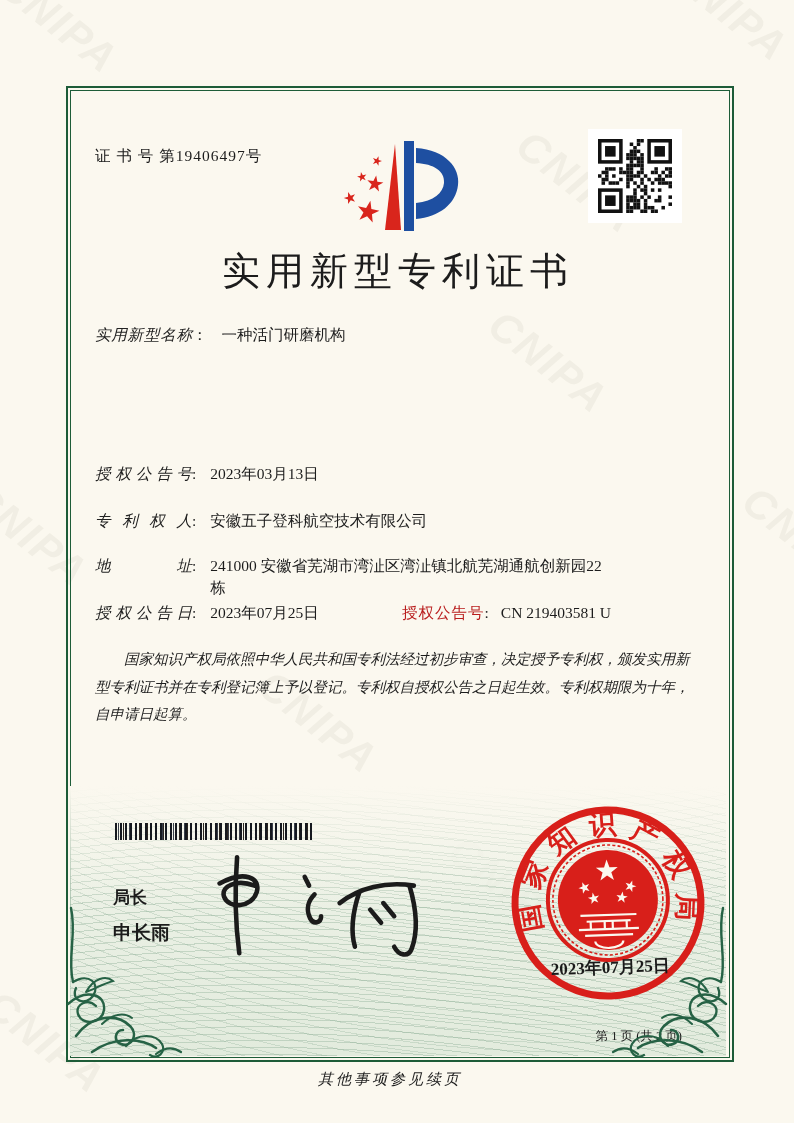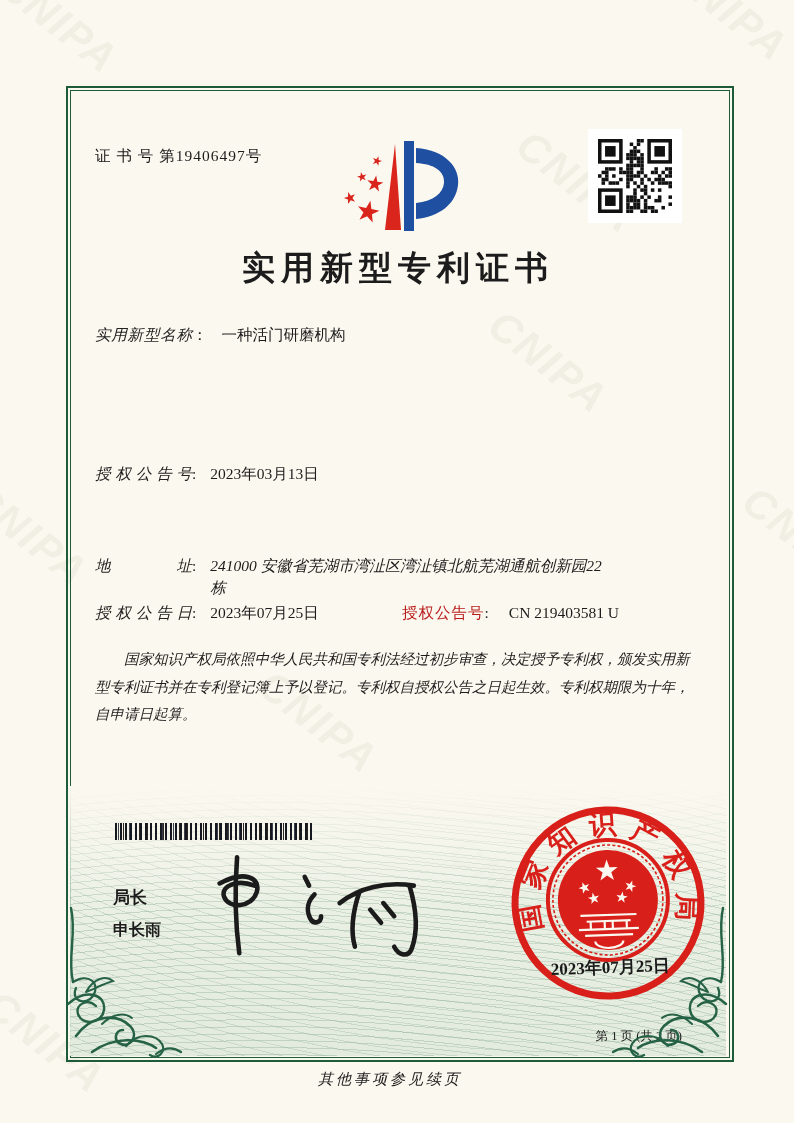--- a/index.html
+++ b/index.html
@@ -29,45 +29,45 @@
   .flourish path{fill:none;stroke:#266245;stroke-linecap:round;}
 
   .cert-no{position:absolute;left:95px;top:146px;font-size:15.5px;letter-spacing:1px;z-index:3;}
 
   .logo{position:absolute;left:338px;top:132px;z-index:3;}
 
   .qr-box{position:absolute;left:588px;top:129px;width:94px;height:94px;background:#ffffff;z-index:3;}
   .qr-box svg{position:absolute;left:10px;top:10px;}
 
   .title{position:absolute;left:66px;top:246px;width:664px;text-align:center;
-         font-size:33px;font-weight:bold;letter-spacing:6px;z-index:3;}
+         font-size:38px;font-weight:normal;letter-spacing:6px;z-index:3;}
 
   .row{position:absolute;left:95px;width:620px;font-size:15.5px;line-height:22px;z-index:3;}
   .lbl{display:inline-block;width:97px;text-align:justify;text-align-last:justify;vertical-align:top;color:#222;font-style:italic;}
   .sep{display:inline-block;vertical-align:top;color:#222;}
   .val{display:inline-block;margin-left:14px;vertical-align:top;max-width:480px;}
-  .row-address .val{width:402px;font-style:italic;}
+  .row-address .val{width:402px;}
   .pair2{position:absolute;left:307px;top:0;}
   .pair2 .lbl2{letter-spacing:1px;color:#b91c1c;}
-  .pair2 .val{margin-left:20px;}
+  .pair2 .val{margin-left:12px;}
 
   .body-text{position:absolute;left:95px;top:646px;width:606px;z-index:3;
              font-size:14.5px;line-height:27.5px;font-style:italic;}
   .body-text p{margin:0;text-indent:2em;}
   .body-text p + p{margin-top:5px;}
 
   .barcode{position:absolute;left:115px;top:823px;width:200px;height:17px;z-index:3;
     background-image:
       repeating-linear-gradient(90deg,#15181f 0 2px,rgba(0,0,0,0) 2px 5px),
       repeating-linear-gradient(90deg,#2a2420 0 1px,rgba(0,0,0,0) 1px 8px),
       repeating-linear-gradient(90deg,rgba(0,0,0,0) 0 3px,#3a3f4a 3px 4px,rgba(0,0,0,0) 4px 11px);}
 
   .sig-title{position:absolute;left:113px;top:886px;font-size:17px;font-weight:bold;z-index:3;
              font-family:"Liberation Sans","DejaVu Sans",sans-serif;}
-  .sig-name{position:absolute;left:113px;top:920px;font-size:16px;font-weight:bold;z-index:3;
+  .sig-name{position:absolute;left:113px;top:920px;font-size:19px;font-weight:bold;z-index:3;
             font-family:"Liberation Sans","DejaVu Sans",sans-serif;}
   .sig-hand{position:absolute;left:200px;top:842px;z-index:3;}
   .sig-hand path{fill:none;stroke:#1b1b1b;stroke-width:4.2;stroke-linecap:round;stroke-linejoin:round;}
 
   .seal{position:absolute;left:508px;top:803px;z-index:5;transform:rotate(-2deg);}
 
   .page-info{position:absolute;left:66px;top:1028px;width:616px;text-align:right;
              font-size:12.5px;z-index:3;}
   .continuation{position:absolute;left:0;top:1070px;width:780px;text-align:center;
                 font-size:15px;font-style:italic;letter-spacing:3px;z-index:3;}
@@ -275,20 +275,23 @@
   </div>
 
   <div class="title">实用新型专利证书</div>
 
   <div class="row" style="top:324px">
     <span class="lbl">实用新型名称</span><span class="sep">：</span><span class="val">一种活门研磨机构</span>
   </div>
   <div class="row" style="top:463px">
     <span class="lbl">授权公告号</span><span class="sep">:</span><span class="val">2023年03月13日</span>
   </div>
+  <div class="row" style="top:510px">
+    <span class="lbl">专利权人</span><span class="sep">:</span><span class="val">安徽五子登科航空技术有限公司</span>
+  </div>
   <div class="row row-address" style="top:555px">
     <span class="lbl">地址</span><span class="sep">:</span><span class="val">241000 安徽省芜湖市湾沚区湾沚镇北航芜湖通航创新园22栋</span>
   </div>
   <div class="row" style="top:602px">
     <span class="lbl">授权公告日</span><span class="sep">:</span><span class="val">2023年07月25日</span>
     <span class="pair2">
       <span class="lbl2">授权公告号</span><span class="sep">:</span><span class="val">CN 219403581 U</span>
     </span>
   </div>
 

